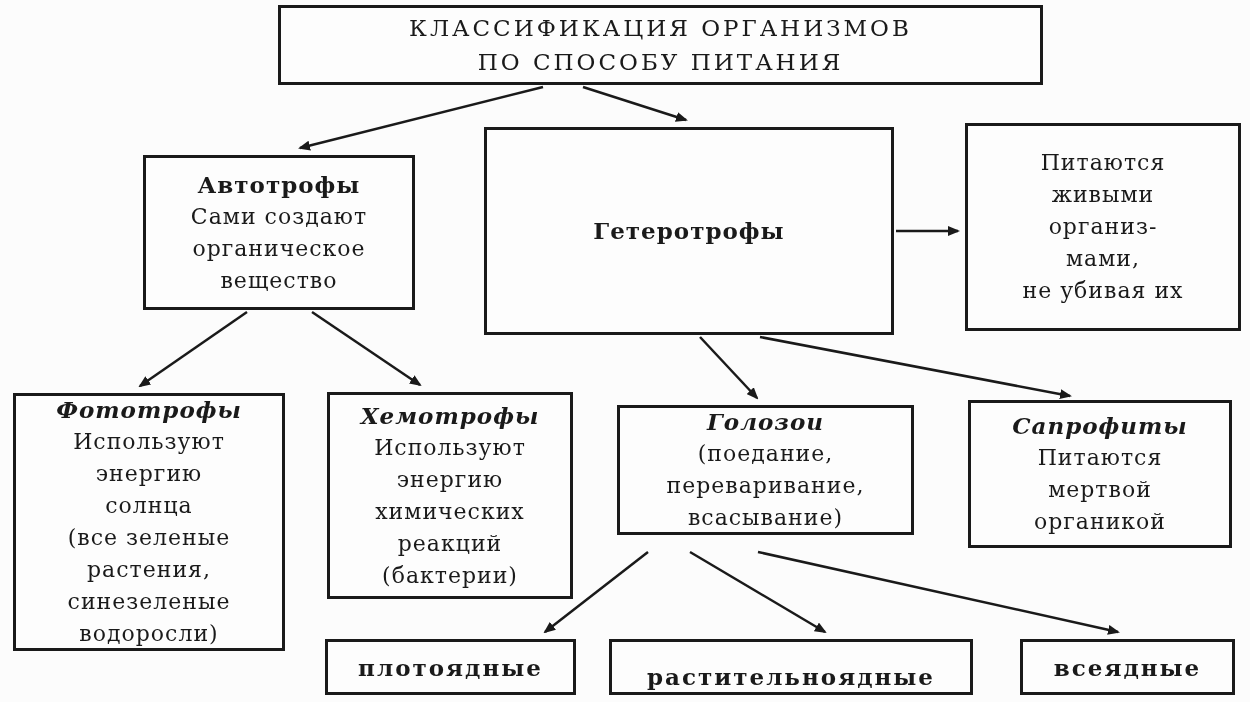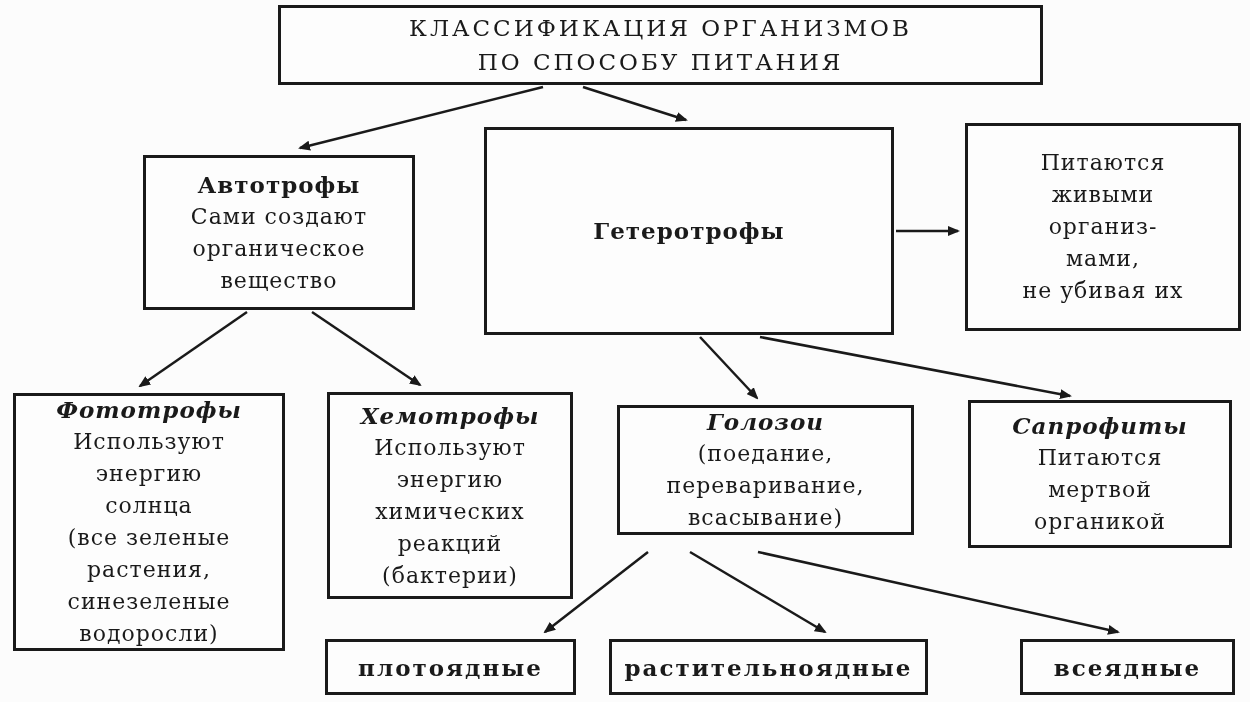--- a/index.html
+++ b/index.html
@@ -140,21 +140,21 @@
     <div class="heading italic">Сапрофиты</div>
     <div class="body-text">Питаются
 мертвой
 органикой</div>
   </div>
 
   <div class="box" style="left:325px; top:639px; width:251px; height:56px;">
     <div class="leaf-label">плотоядные</div>
   </div>
 
-  <div class="box" style="left:609px; top:639px; width:319px; height:56px;">
+  <div class="box" style="left:609px; top:639px; width:364px; height:56px;justify-content:flex-end;">
     <div class="leaf-label">растительноядные</div>
   </div>
 
   <div class="box" style="left:1020px; top:639px; width:215px; height:56px;">
     <div class="leaf-label">всеядные</div>
   </div>
 
 </div>
 
 </body></html>

